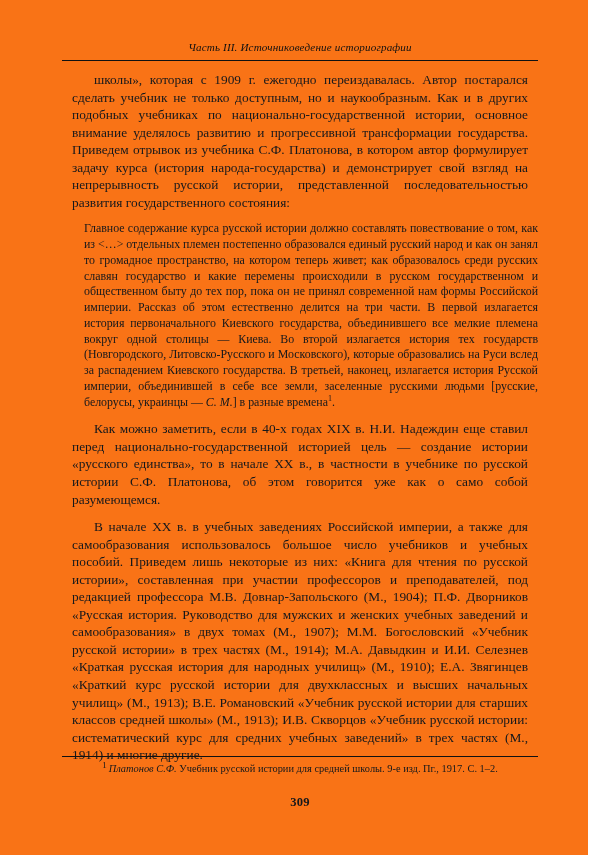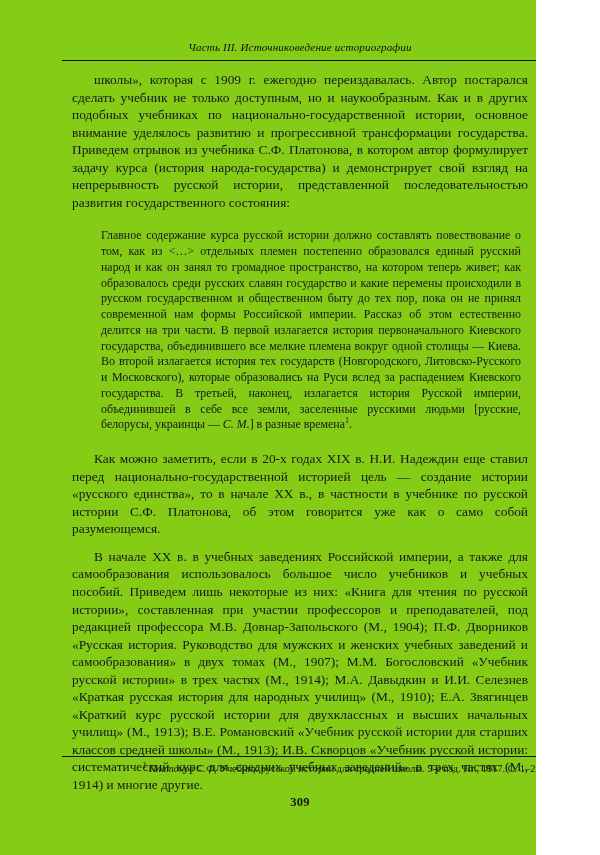--- a/index.html
+++ b/index.html
@@ -10,24 +10,24 @@
   body {
     width: 600px;
     height: 855px;
     font-family: "Liberation Serif", "DejaVu Serif", serif;
     color: #1a1a1a;
     -webkit-font-smoothing: antialiased;
   }
 
   .page {
     position: relative;
-    width: 536px;
+    width: 588px;
     height: 855px;
     box-sizing: border-box;
-    background: #84cc16;
+    background: #f97316;
     overflow: hidden;
   }
 
   .content {
     position: absolute;
     left: 62px;
     top: 0;
     width: 476px;
     height: 855px;
   }
@@ -69,21 +69,21 @@
   blockquote.quote {
     margin: 4px 0 4px 0;
     padding: 0 0 0 22px;
     font-size: 11.9px;
     line-height: 15.75px;
     text-align: justify;
     text-justify: inter-word;
     color: #15181c;
   }
   blockquote.quote p {
-    margin: 17px;
+    margin: 0;
     text-indent: 0;
   }
   .it { font-style: italic; }
   sup.fn {
     font-size: 8px;
     vertical-align: super;
     line-height: 0;
   }
 
   
@@ -95,21 +95,21 @@
   }
   .footnote-rule {
     height: 1px;
     background: #111;
     width: 100%;
     margin-bottom: 5px;
   }
   .footnote {
     font-size: 10.4px;
     line-height: 13.5px;
-    text-align: right;
+    text-align: center;
     color: #15181c;
   }
   .footnote .marker {
     font-size: 9px;
     vertical-align: super;
     line-height: 0;
     margin-right: 2px;
   }
 
   
@@ -135,21 +135,21 @@
     <div class="head-rule"></div>
 
     <div class="body-block">
 
       <p class="para">школы», которая с 1909 г. ежегодно переиздавалась. Автор постарался сделать учебник не только доступным, но и наукообразным. Как и в других подобных учебниках по национально-государственной истории, основное внимание уделялось развитию и прогрессивной трансформации государства. Приведем отрывок из учебника С.Ф. Платонова, в котором автор формулирует задачу курса (история народа-государства) и демонстрирует свой взгляд на непрерывность русской истории, представленной последовательностью развития государственного состояния:</p>
 
       <blockquote class="quote">
         <p><span>Главное содержание курса русской истории должно составлять повествование о том, как из &lt;…&gt; отдельных племен постепенно образовался единый русский народ и как он занял то громадное пространство, на котором теперь живет; как образовалось среди русских славян государство и какие перемены происходили в русском государственном и общественном быту до тех пор, пока он не принял современной нам формы Российской империи. Рассказ об этом естественно делится на три части. В первой излагается история первоначального Киевского государства, объединившего все мелкие племена вокруг одной столицы — Киева. Во второй излагается история тех государств (Новгородского, Литовско-Русского и Московского), которые образовались на Руси вслед за распадением Киевского государства. В третьей, наконец, излагается история Русской империи, объединившей в себе все земли, заселенные русскими людьми [русские, белорусы, украинцы — </span><span class="it">С. М.</span><span>] в разные времена</span><sup class="fn">1</sup><span>.</span></p>
       </blockquote>
 
-      <p class="para">Как можно заметить, если в 20-х годах XIX в. Н.И. Надеждин еще ставил перед национально-государственной историей цель — создание истории «русского единства», то в начале XX в., в частности в учебнике по русской истории С.Ф. Платонова, об этом говорится уже как о само собой разумеющемся.</p>
+      <p class="para">Как можно заметить, если в 40-х годах XIX в. Н.И. Надеждин еще ставил перед национально-государственной историей цель — создание истории «русского единства», то в начале XX в., в частности в учебнике по русской истории С.Ф. Платонова, об этом говорится уже как о само собой разумеющемся.</p>
 
       <p class="para">В начале XX в. в учебных заведениях Российской империи, а также для самообразования использовалось большое число учебников и учебных пособий. Приведем лишь некоторые из них: «Книга для чтения по русской истории», составленная при участии профессоров и преподавателей, под редакцией профессора М.В. Довнар-Запольского (М., 1904); П.Ф. Дворников «Русская история. Руководство для мужских и женских учебных заведений и самообразования» в двух томах (М., 1907); М.М. Богословский «Учебник русской истории» в трех частях (М., 1914); М.А. Давыдкин и И.И. Селезнев «Краткая русская история для народных училищ» (М., 1910); Е.А. Звягинцев «Краткий курс русской истории для двухклассных и высших начальных училищ» (М., 1913); В.Е. Романовский «Учебник русской истории для старших классов средней школы» (М., 1913); И.В. Скворцов «Учебник русской истории: систематический курс для средних учебных заведений» в трех частях (М., 1914) и многие другие.</p>
 
     </div>
 
     <div class="footnote-area">
       <div class="footnote-rule"></div>
       <div class="footnote"><span class="marker">1</span><span class="it">Платонов С.Ф.</span><span> Учебник русской истории для средней школы. 9-е изд. Пг., 1917. С. 1–2.</span></div>
     </div>
 

